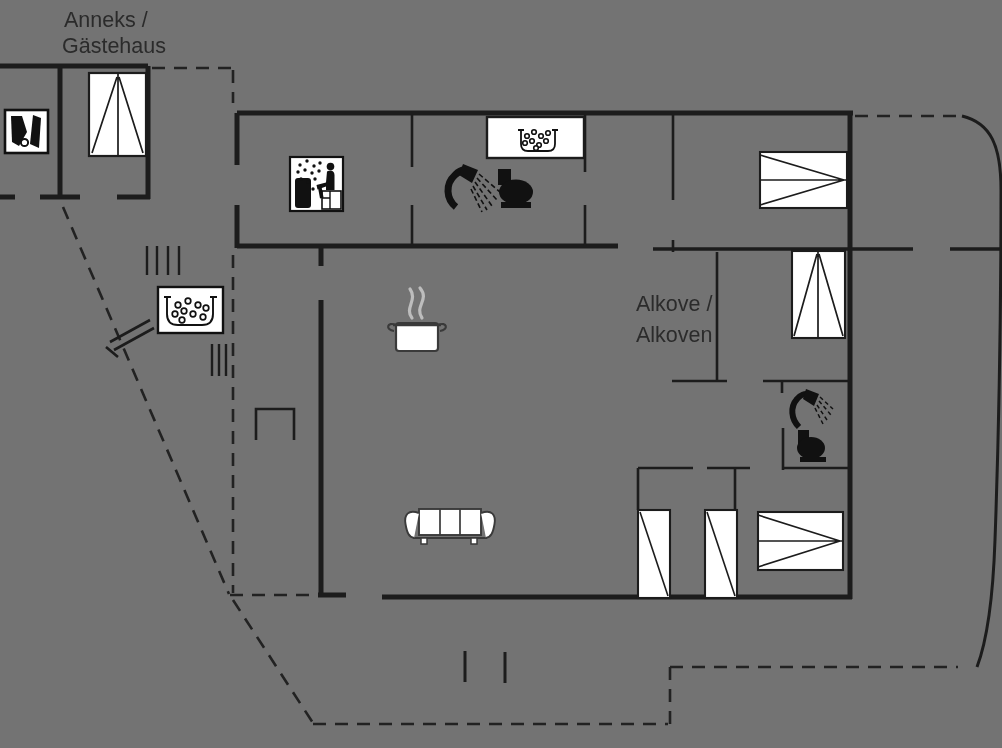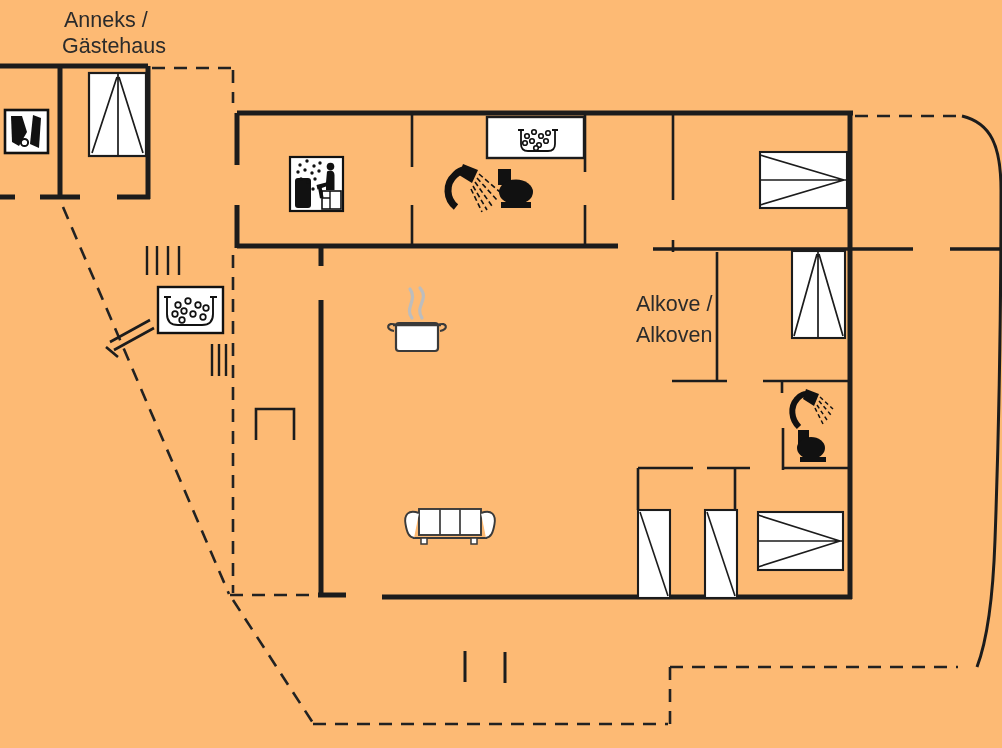--- a/index.html
+++ b/index.html
@@ -1,19 +1,19 @@
 <!DOCTYPE html>
 <html><head>
 <meta charset="utf-8">
 <style>
   html,body{margin:0;padding:0;background:#ffffff;}
   .plan-wrap{
     position:relative;
     width:1002px;height:748px;
-    background:#fdba74;
+    background:#737373;
     overflow:hidden;
     font-family:"Liberation Sans", sans-serif;
   }
   svg{display:block;}
   svg text{
     font-family:"Liberation Sans", sans-serif;
     font-size:21.5px;
     fill:#2b2b2b;
   }
 </style>

